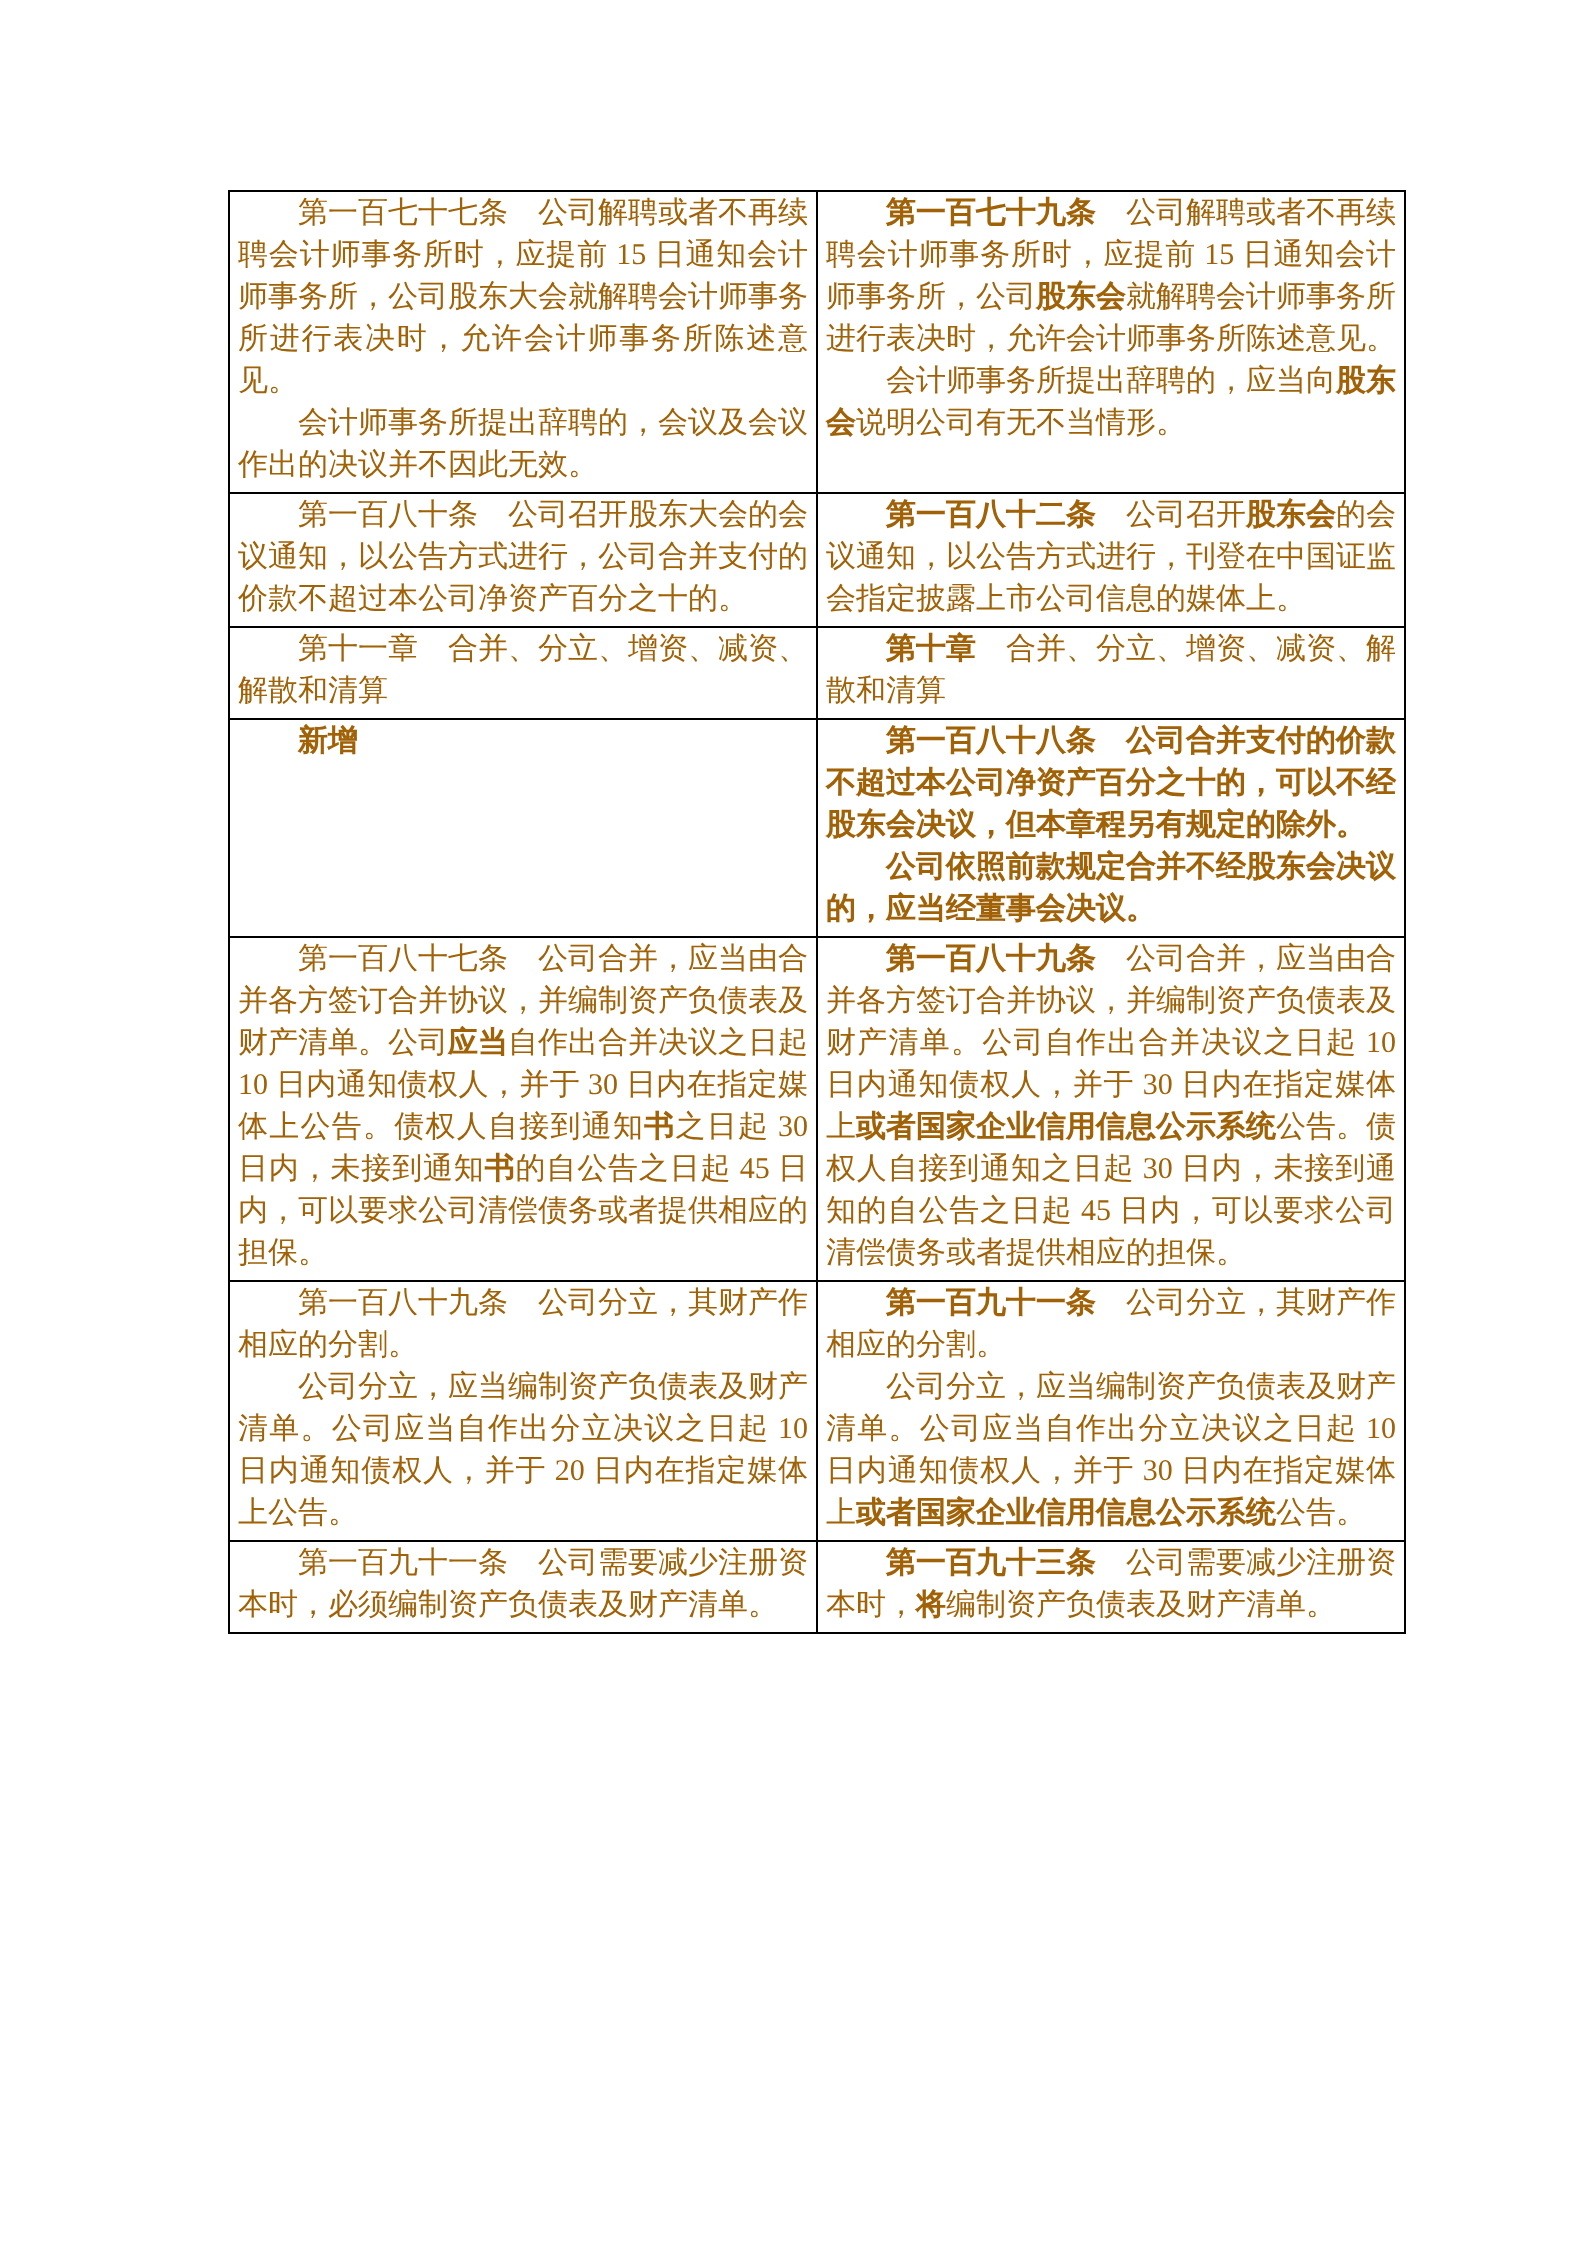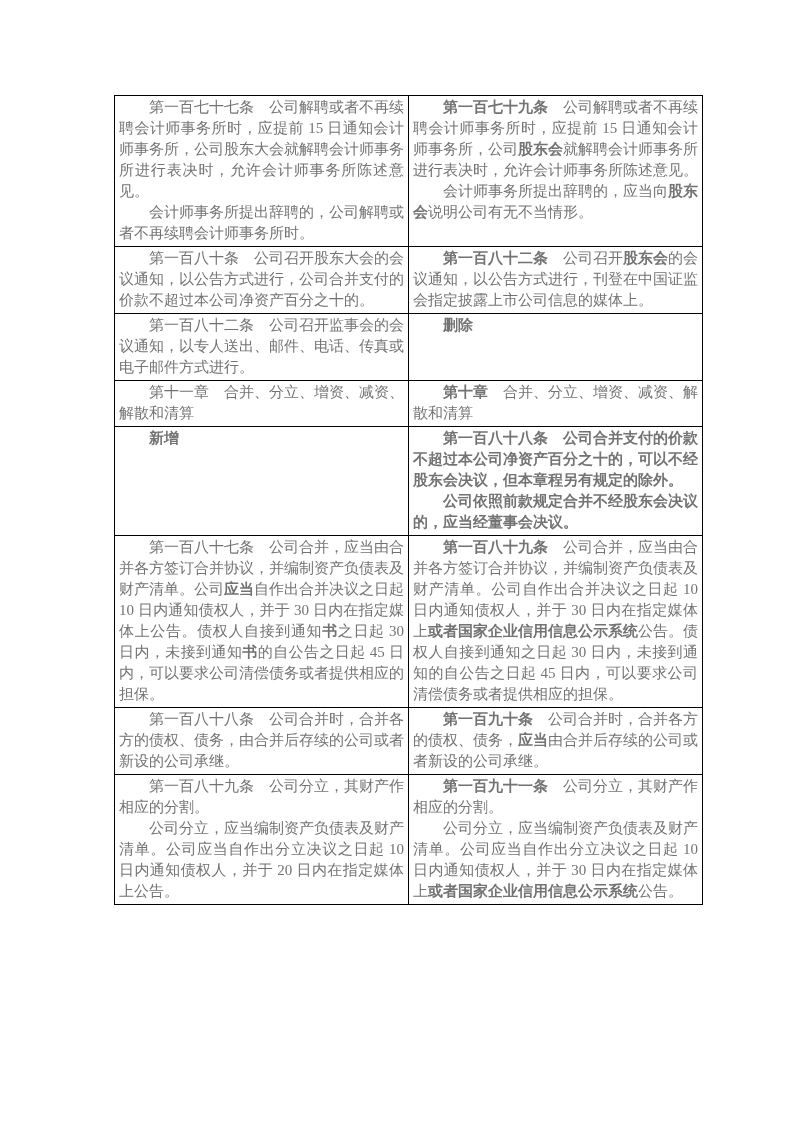--- a/index.html
+++ b/index.html
@@ -24,61 +24,53 @@
     border-collapse: collapse;
     table-layout: fixed;
   }
   table.cmp td {
     width: 285px;
     border: 1px solid #000000;
     vertical-align: top;
     padding: 1px 4px 2px 4px;
     font-size: 15px;
     line-height: 21px;
-    color: #737373;
+    color: #a16207;
   }
   table.cmp p {
     margin: 0;
     text-indent: 2em;
     text-align: justify;
   }
   table.cmp b {
     font-weight: 700;
   }
 </style>
 </head>
 <body>
 
 <div class="page">
   <table class="cmp">
     <tbody>
         <tr>
           <td>
             <p>第一百七十七条　公司解聘或者不再续聘会计师事务所时，应提前 15 日通知会计师事务所，公司股东大会就解聘会计师事务所进行表决时，允许会计师事务所陈述意见。</p>
-            <p>会计师事务所提出辞聘的，公司解聘或者不再续聘会计师事务所时。</p>
+            <p>会计师事务所提出辞聘的，会议及会议作出的决议并不因此无效。</p>
           </td>
           <td>
             <p><b>第一百七十九条</b>　公司解聘或者不再续聘会计师事务所时，应提前 15 日通知会计师事务所，公司<b>股东会</b>就解聘会计师事务所进行表决时，允许会计师事务所陈述意见。</p>
             <p>会计师事务所提出辞聘的，应当向<b>股东会</b>说明公司有无不当情形。</p>
           </td>
         </tr>
         <tr>
           <td>
             <p>第一百八十条　公司召开股东大会的会议通知，以公告方式进行，公司合并支付的价款不超过本公司净资产百分之十的。</p>
           </td>
           <td>
             <p><b>第一百八十二条</b>　公司召开<b>股东会</b>的会议通知，以公告方式进行，刊登在中国证监会指定披露上市公司信息的媒体上。</p>
-          </td>
-        </tr>
-        <tr>
-          <td>
-            <p>第一百八十二条　公司召开监事会的会议通知，以专人送出、邮件、电话、传真或电子邮件方式进行。</p>
-          </td>
-          <td>
-            <p><b>删除</b></p>
           </td>
         </tr>
         <tr>
           <td>
             <p>第十一章　合并、分立、增资、减资、解散和清算</p>
           </td>
           <td>
             <p><b>第十章</b>　合并、分立、增资、减资、解散和清算</p>
           </td>
         </tr>
@@ -94,31 +86,31 @@
         <tr>
           <td>
             <p>第一百八十七条　公司合并，应当由合并各方签订合并协议，并编制资产负债表及财产清单。公司<b>应当</b>自作出合并决议之日起 10 日内通知债权人，并于 30 日内在指定媒体上公告。债权人自接到通知<b>书</b>之日起 30 日内，未接到通知<b>书</b>的自公告之日起 45 日内，可以要求公司清偿债务或者提供相应的担保。</p>
           </td>
           <td>
             <p><b>第一百八十九条</b>　公司合并，应当由合并各方签订合并协议，并编制资产负债表及财产清单。公司自作出合并决议之日起 10 日内通知债权人，并于 30 日内在指定媒体上<b>或者国家企业信用信息公示系统</b>公告。债权人自接到通知之日起 30 日内，未接到通知的自公告之日起 45 日内，可以要求公司清偿债务或者提供相应的担保。</p>
           </td>
         </tr>
         <tr>
           <td>
-            <p>第一百八十八条　公司合并时，合并各方的债权、债务，由合并后存续的公司或者新设的公司承继。</p>
-          </td>
-          <td>
-            <p><b>第一百九十条</b>　公司合并时，合并各方的债权、债务，<b>应当</b>由合并后存续的公司或者新设的公司承继。</p>
-          </td>
-        </tr>
-        <tr>
-          <td>
             <p>第一百八十九条　公司分立，其财产作相应的分割。</p>
             <p>公司分立，应当编制资产负债表及财产清单。公司应当自作出分立决议之日起 10 日内通知债权人，并于 20 日内在指定媒体上公告。</p>
           </td>
           <td>
             <p><b>第一百九十一条</b>　公司分立，其财产作相应的分割。</p>
             <p>公司分立，应当编制资产负债表及财产清单。公司应当自作出分立决议之日起 10 日内通知债权人，并于 30 日内在指定媒体上<b>或者国家企业信用信息公示系统</b>公告。</p>
           </td>
         </tr>
+        <tr>
+          <td>
+            <p>第一百九十一条　公司需要减少注册资本时，必须编制资产负债表及财产清单。</p>
+          </td>
+          <td>
+            <p><b>第一百九十三条</b>　公司需要减少注册资本时，<b>将</b>编制资产负债表及财产清单。</p>
+          </td>
+        </tr>
       </tbody>
   </table>
 </div>
 
 </body></html>

